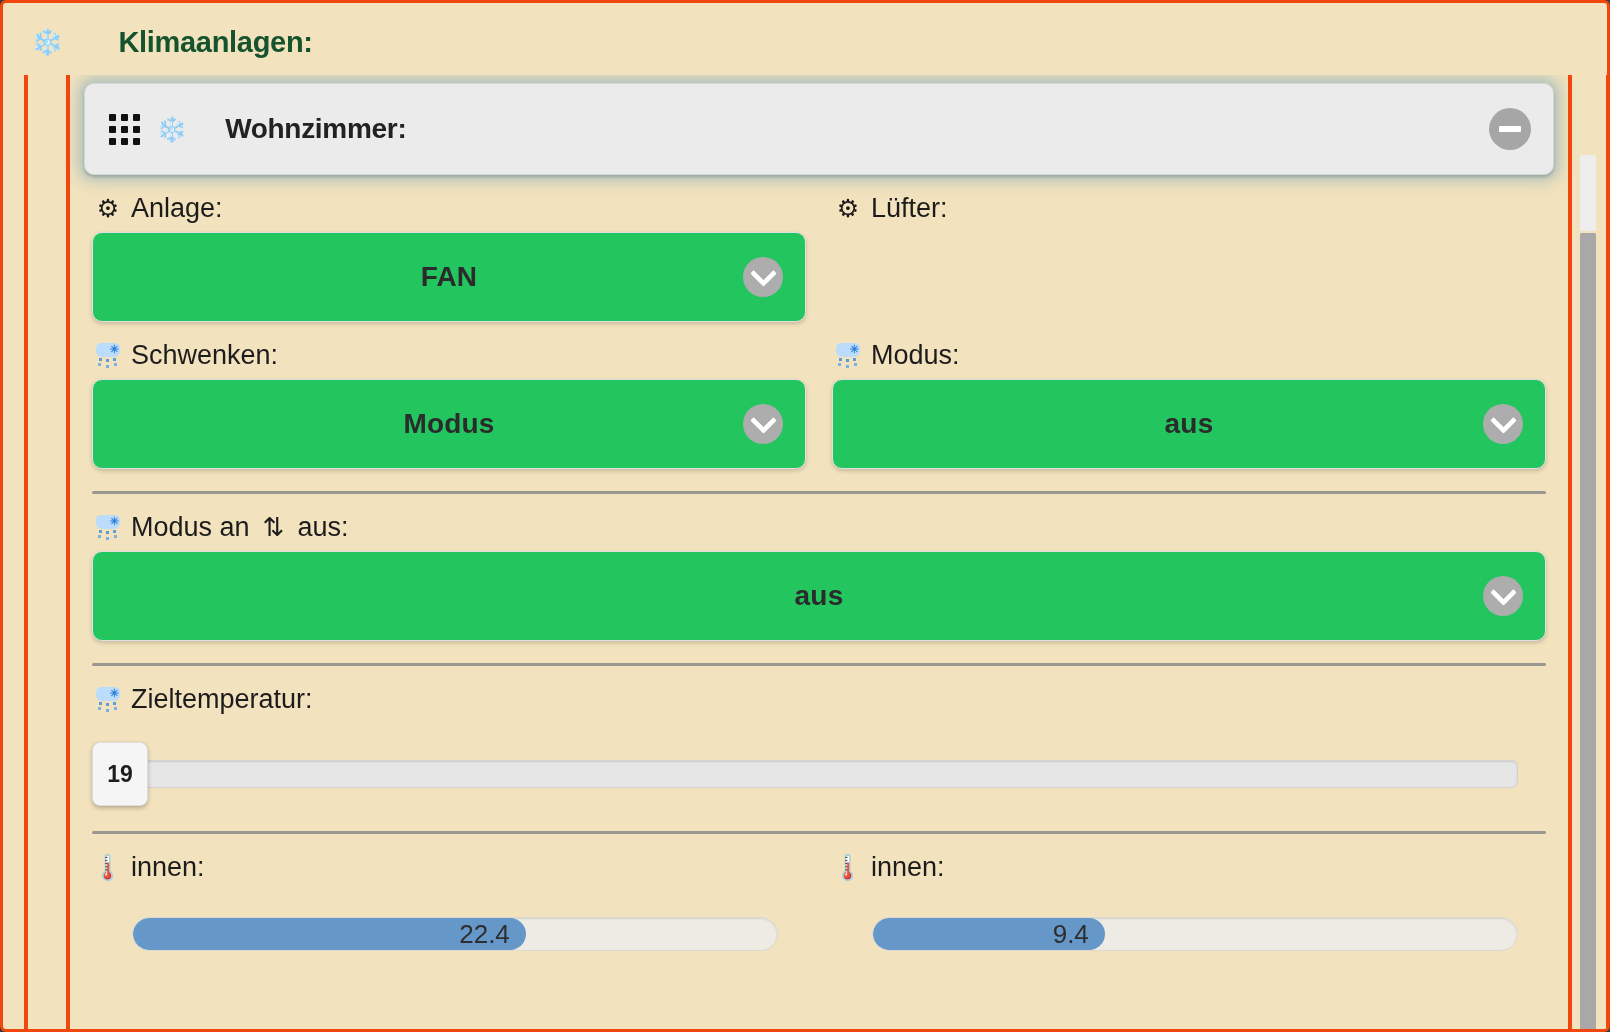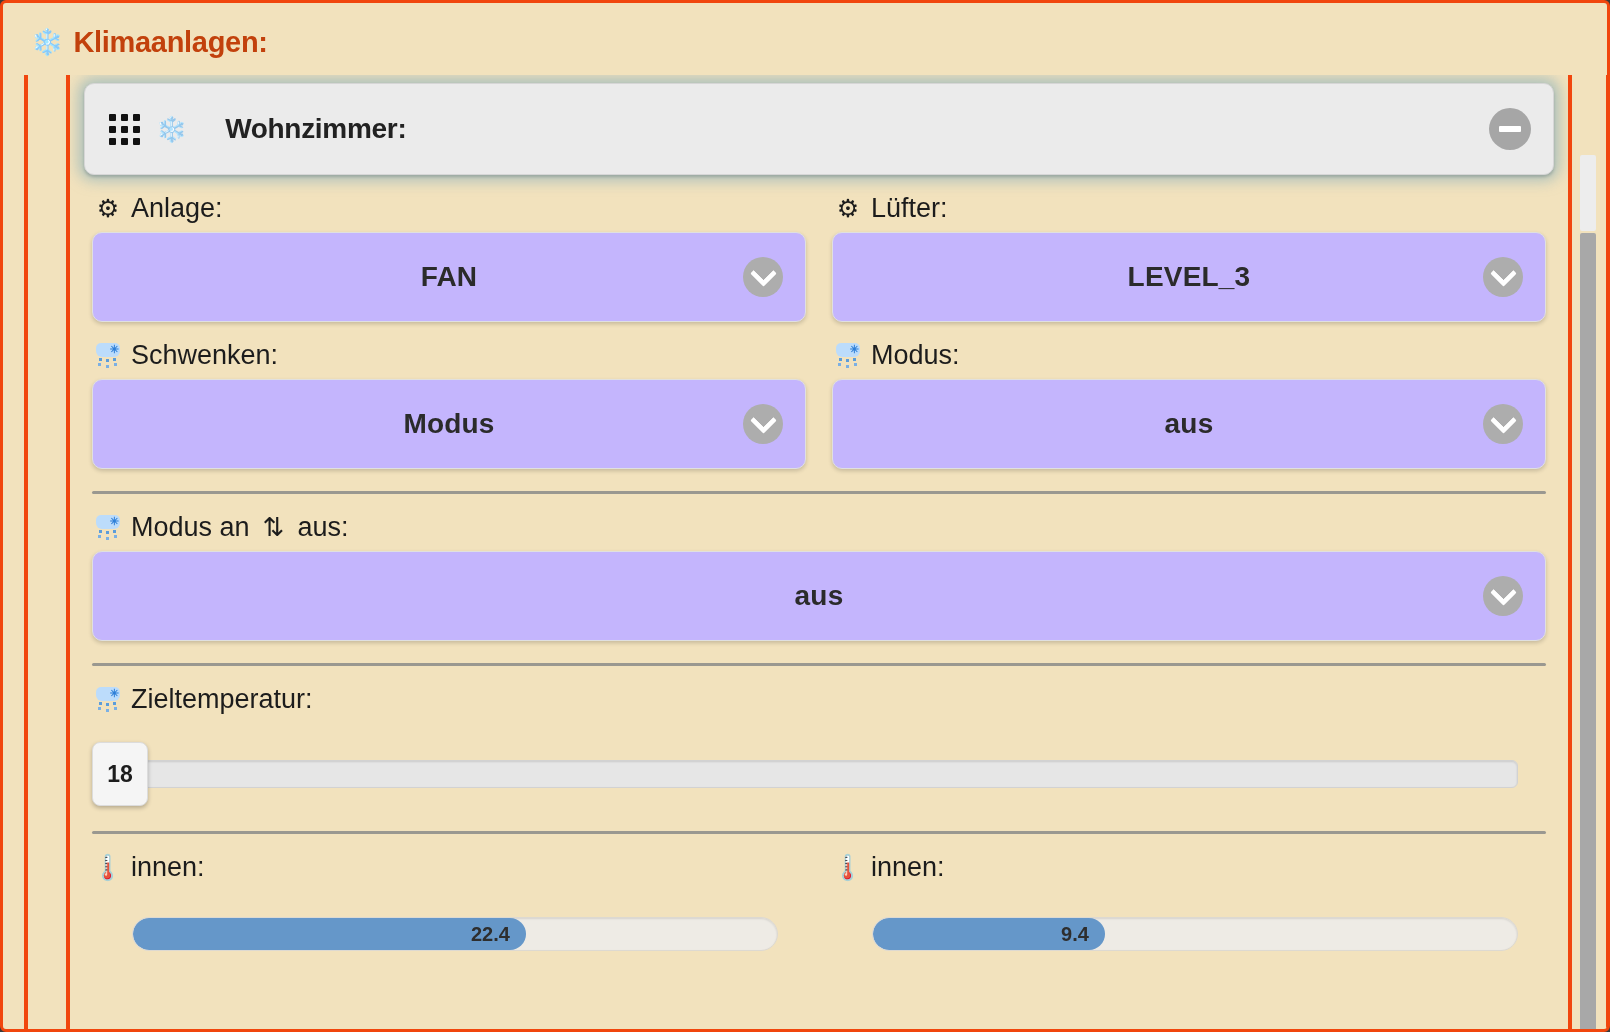--- a/index.html
+++ b/index.html
@@ -32,22 +32,23 @@
     height: 72px;
   }
   .section-head .snow {
     font-size: 26px;
     line-height: 1;
     filter: saturate(1.3);
   }
   .section-head .title {
     font-size: 29px;
     font-weight: bold;
-    color: #c2410c;
+    color: #14532d;
     letter-spacing: -0.3px;
+    margin-left: 45px;
   }
 
   
   .scroll-area {
     position: absolute;
     left: 3px;
     top: 72px;
     width: 1604px;
     height: 957px;
     display: flex;
@@ -244,21 +245,21 @@
   .updown {
     font-size: 26px;
     padding: 0 4px;
     color: #1c1c1c;
   }
 
   
   .dropdown {
     position: relative;
     height: 90px;
-    background: #c4b5fd;
+    background: #22c55e;
     border: 1px solid #e0e0e0;
     border-radius: 10px;
     display: flex;
     align-items: center;
     justify-content: center;
     box-shadow: 0 2px 4px rgba(0,0,0,0.18);
     cursor: pointer;
   }
   .dropdown .value {
     font-size: 28px;
@@ -350,22 +351,22 @@
     position: absolute;
     left: 0; top: 0; bottom: 0;
     background: #6597c9;
     border-radius: 17px;
     display: flex;
     align-items: center;
     justify-content: flex-end;
     padding-right: 16px;
   }
   .bar-fill span {
-    font-size: 20px;
-    font-weight: bold;
+    font-size: 26px;
+    font-weight: normal;
     color: #2e2e2e;
   }
 
   .bar-block { padding: 0 28px 0 40px; }
 
   
   .scrollbar {
     position: absolute;
     right: 14px;
     top: 80px;
@@ -445,24 +446,20 @@
                 <div class="dropdown">
                   <span class="value">FAN</span>
                   <span class="chev"></span>
                 </div>
               </div>
 
               <div class="col">
                 <div class="field-label">
                   <span class="ico gear-ico">⚙</span>
                   <span>Lüfter:</span>
-                </div>
-                <div class="dropdown">
-                  <span class="value">LEVEL_3</span>
-                  <span class="chev"></span>
                 </div>
               </div>
             </div>
 
             <div class="row2">
               <div class="col">
                 <div class="field-label">
                   <span class="ico">
                     <span class="ac-ico">
                         <span class="body"></span>
@@ -525,21 +522,21 @@
                   <span class="ac-ico">
                       <span class="body"></span>
                       <span class="flake">✳</span>
                       <span class="drops"></span>
                     </span>
                 </span>
                 <span>Zieltemperatur:</span>
               </div>
               <div class="slider-wrap">
                 <div class="slider-track"></div>
-                <div class="slider-handle">18</div>
+                <div class="slider-handle">19</div>
               </div>
             </div>
 
             <div class="divider"></div>
 
             <div class="row2">
               <div class="col">
                 <div class="field-label">
                   <span class="ico thermo-ico">🌡️</span>
                   <span>innen:</span>

